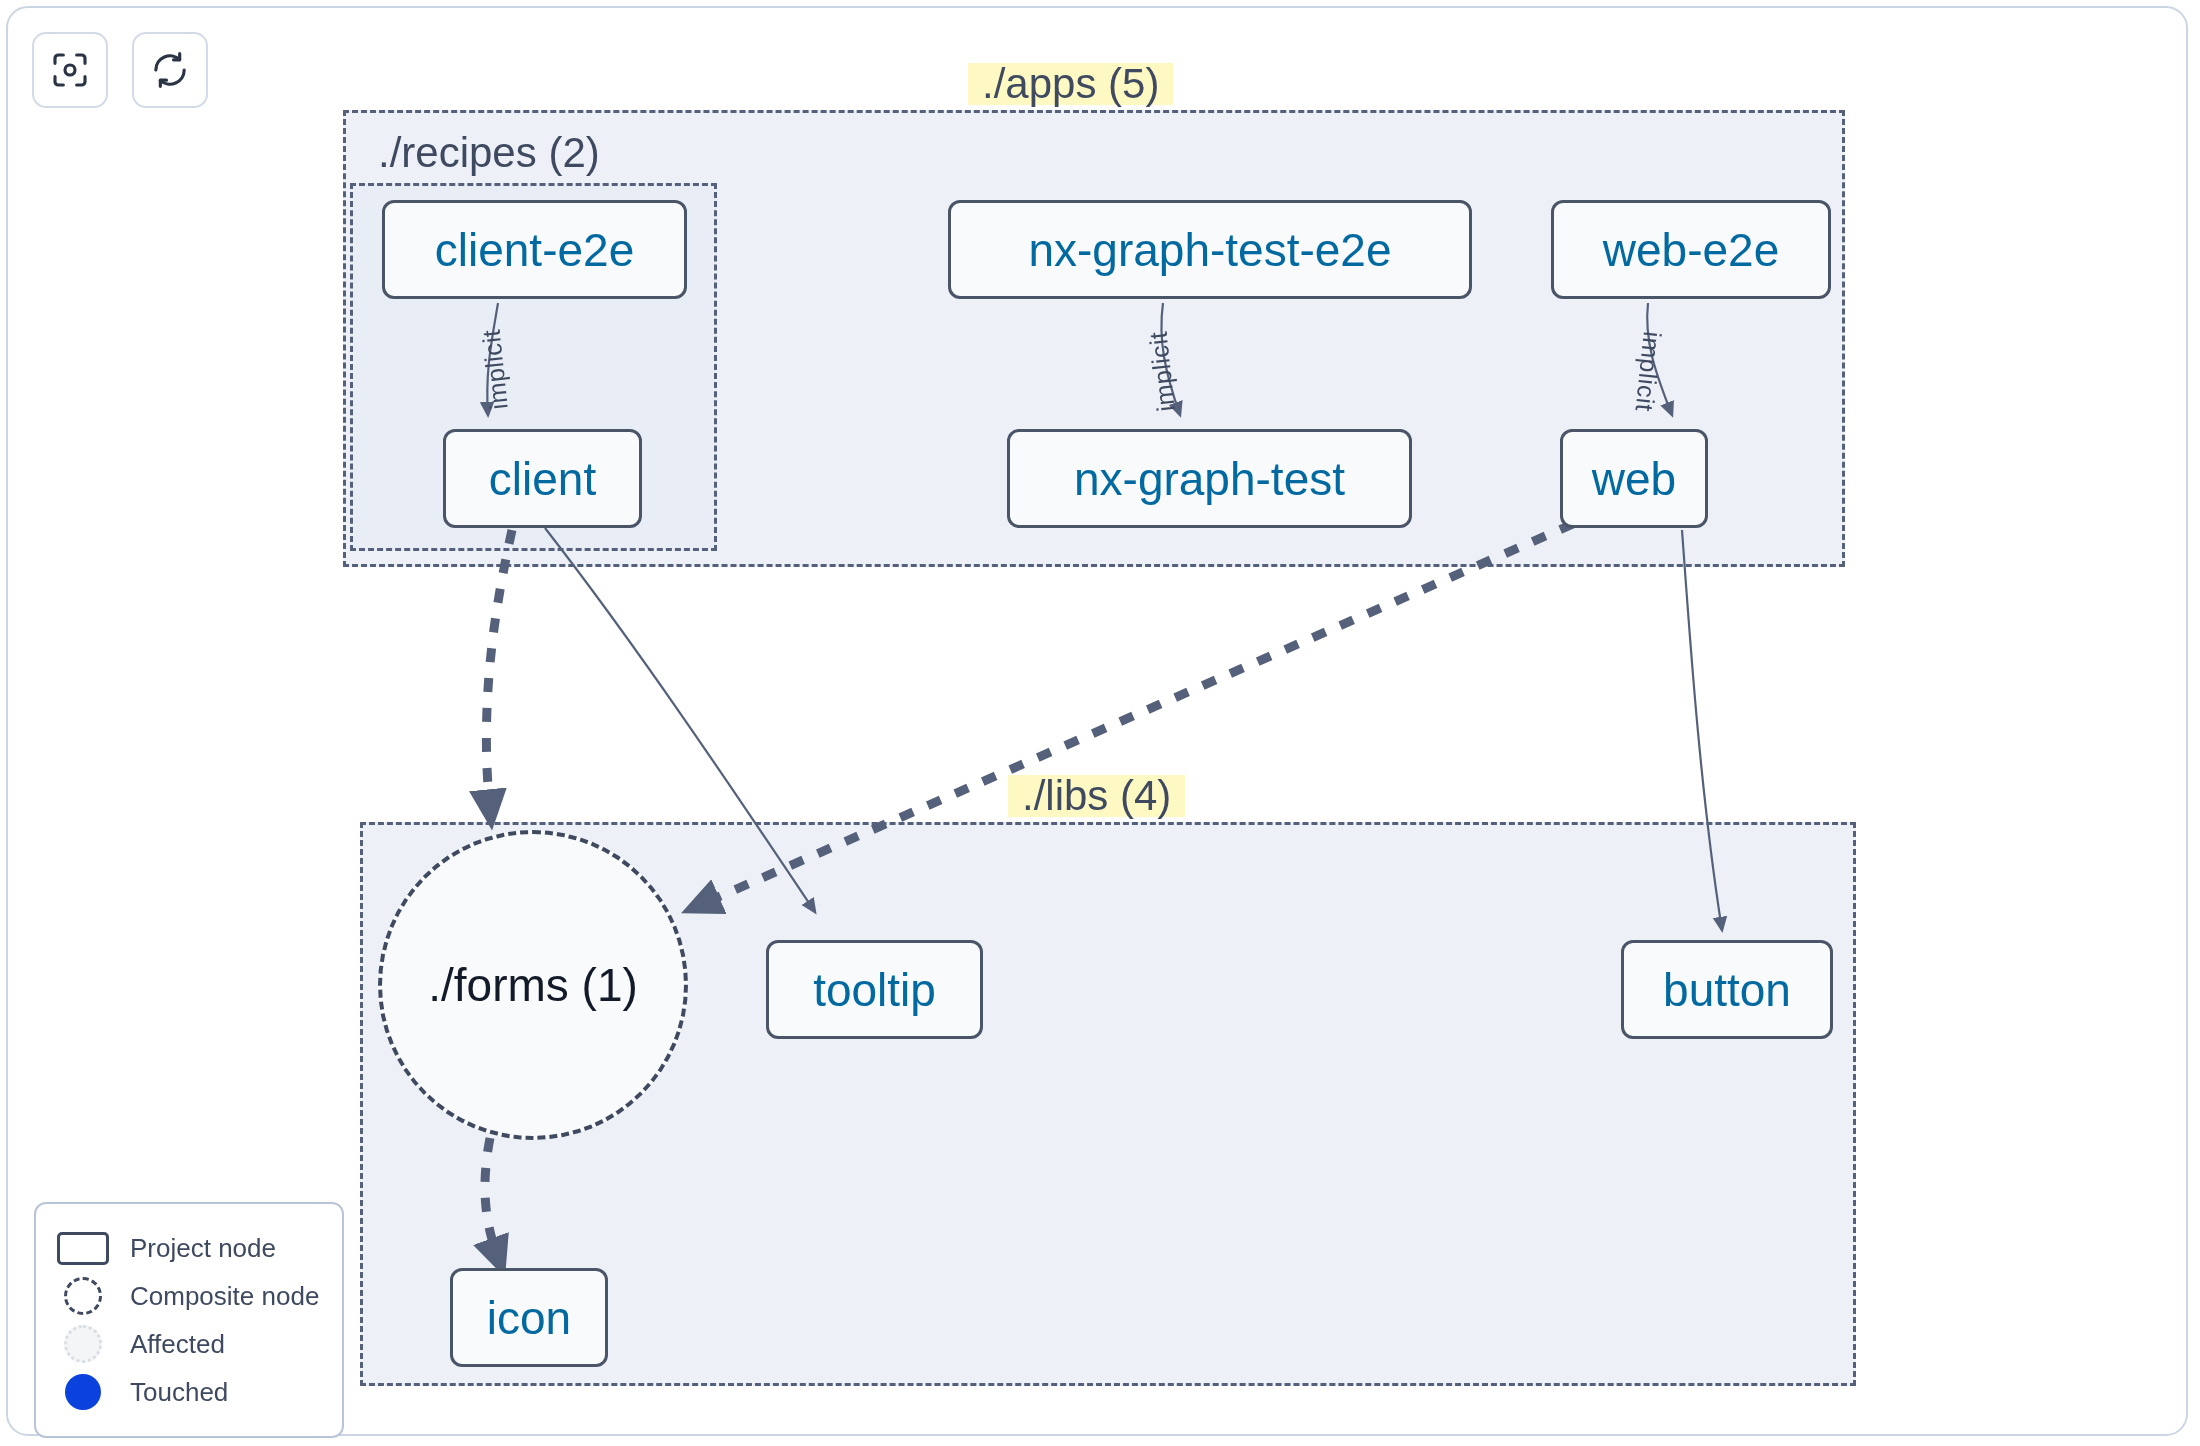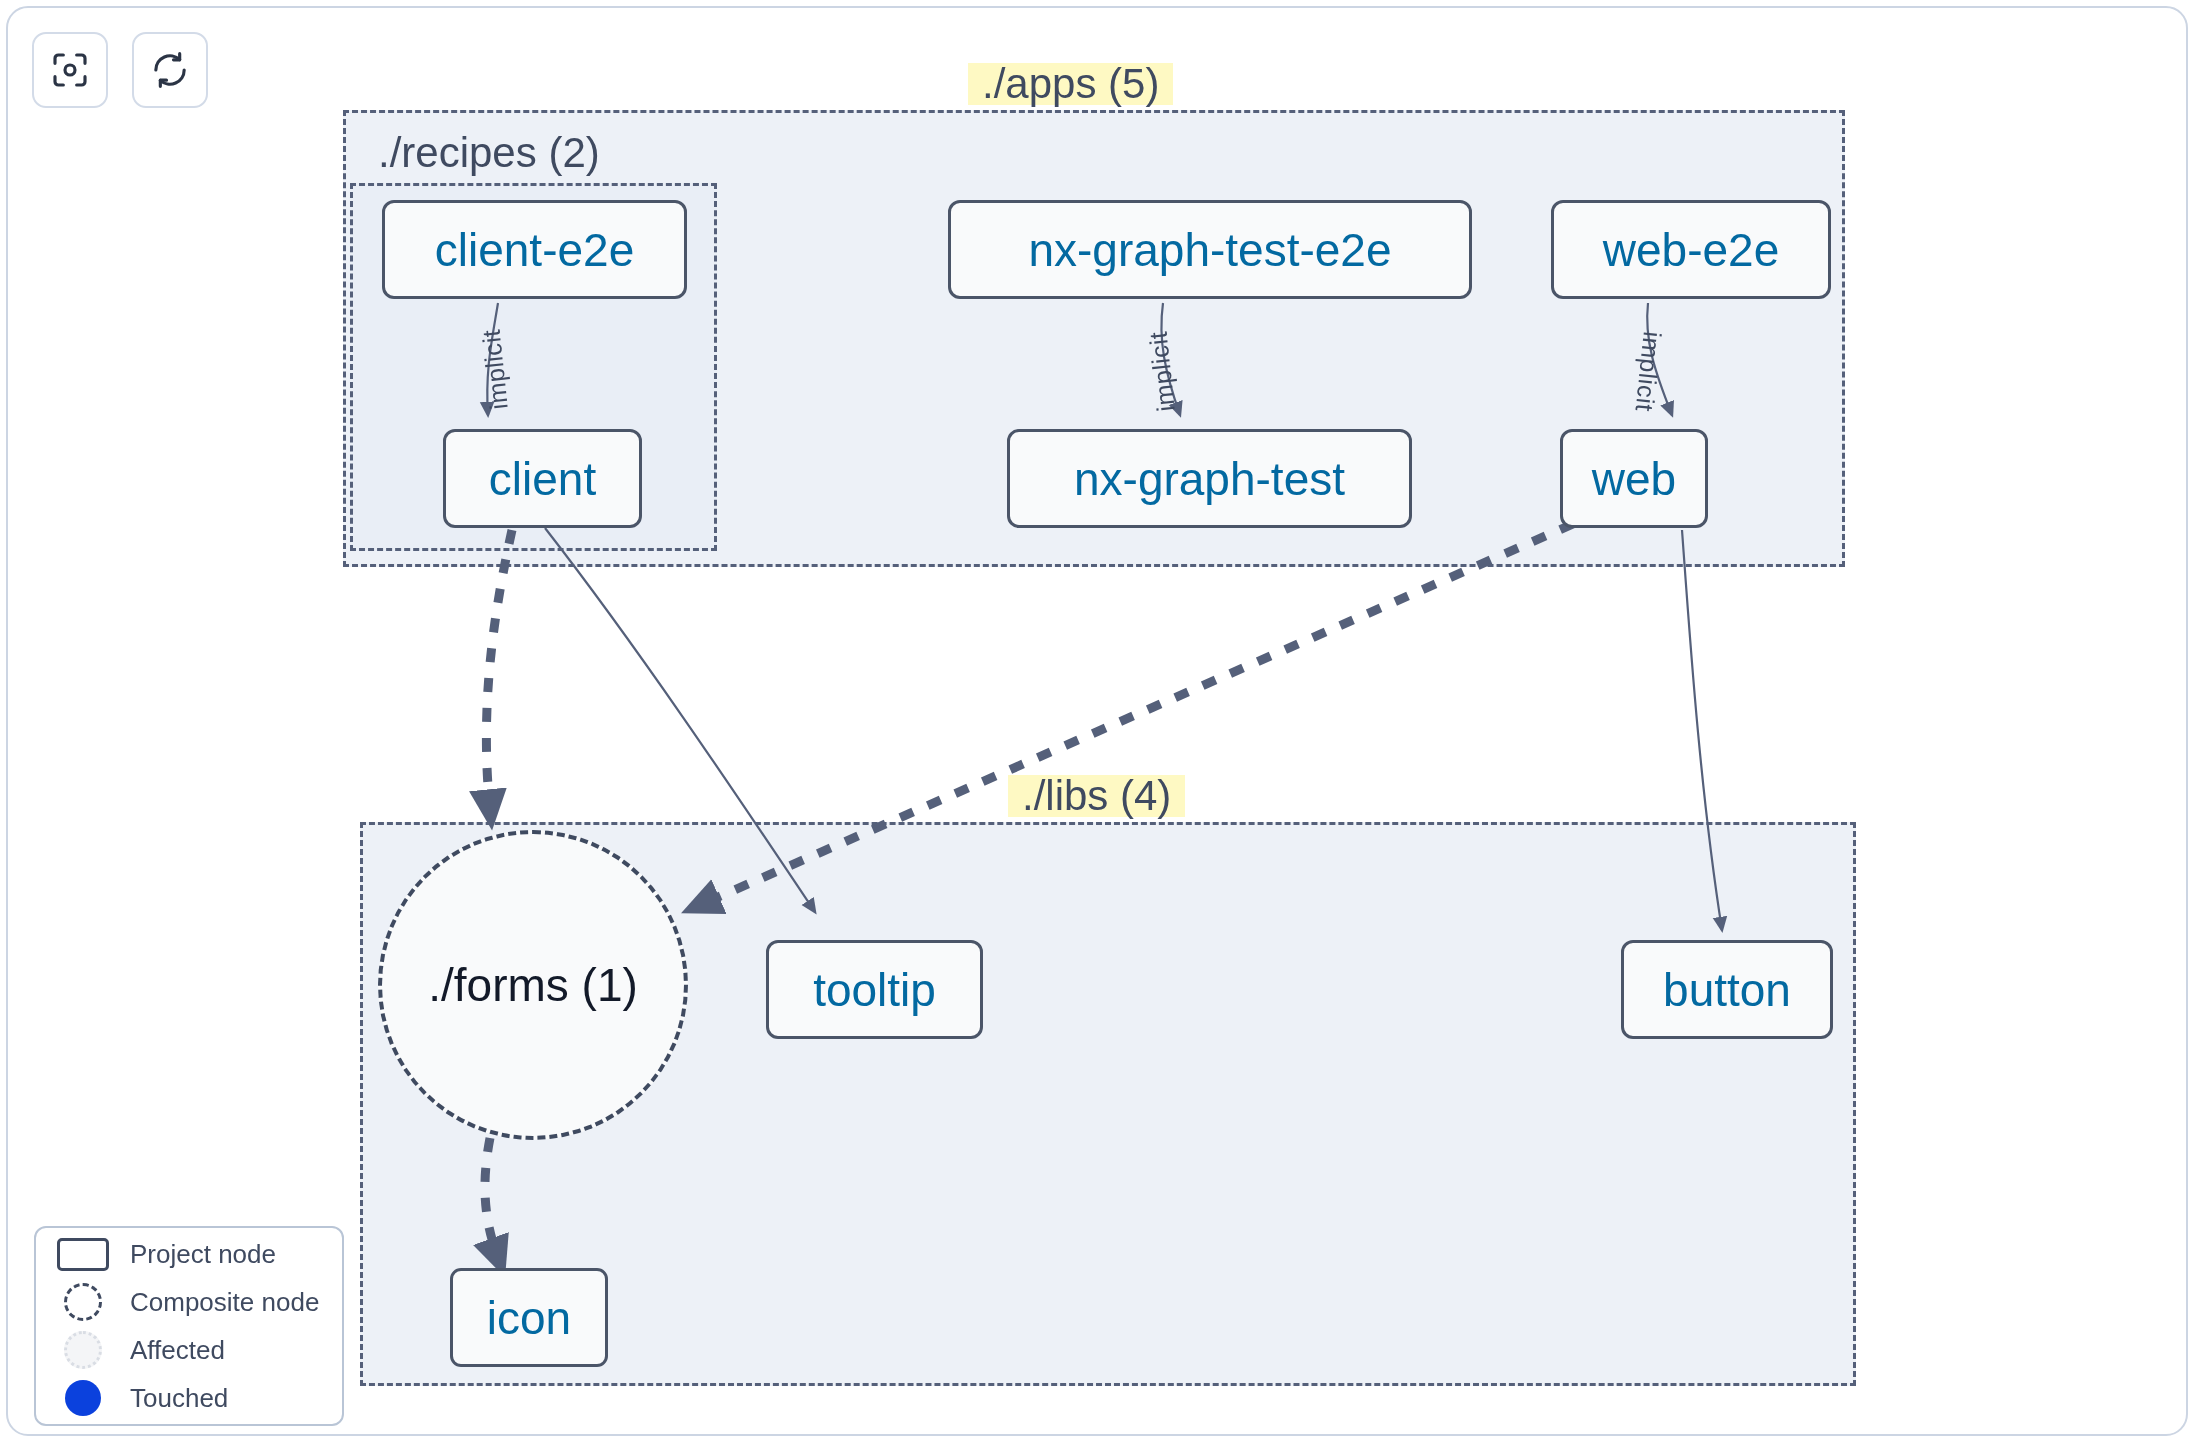--- a/index.html
+++ b/index.html
@@ -137,24 +137,23 @@
 
   
   .legend {
     position: absolute;
     left: 34px;
     top: 1202px;
     width: 310px;
     border: 2px solid #b9c5d6;
     border-radius: 12px;
     background: #ffffff;
-    padding: 2px 20px;
+    padding: 20px 20px;
     box-sizing: border-box;
     z-index: 50;
-    margin-top: 24px;
   }
   .legend-row {
     display: flex;
     align-items: center;
     height: 48px;
     gap: 20px;
   }
   .legend-swatch {
     width: 54px;
     display: flex;
@@ -299,21 +298,21 @@
     </div>
 
     <div class="node" style="left:1621px; top:940px; width:212px; height:99px;">
       <span>button</span>
     </div>
 
     <div class="node" style="left:766px; top:940px; width:217px; height:99px;">
       <span>tooltip</span>
     </div>
 
-    <div class="node" style="left:450px; top:1268px; width:158px; height:99px;border-radius:11px;">
+    <div class="node" style="left:450px; top:1268px; width:158px; height:99px;">
       <span>icon</span>
     </div>
 
   </div>
 
   <div class="legend">
     <div class="legend-row">
       <span class="legend-swatch">
         <span class="sw-rect"></span>
       </span>

